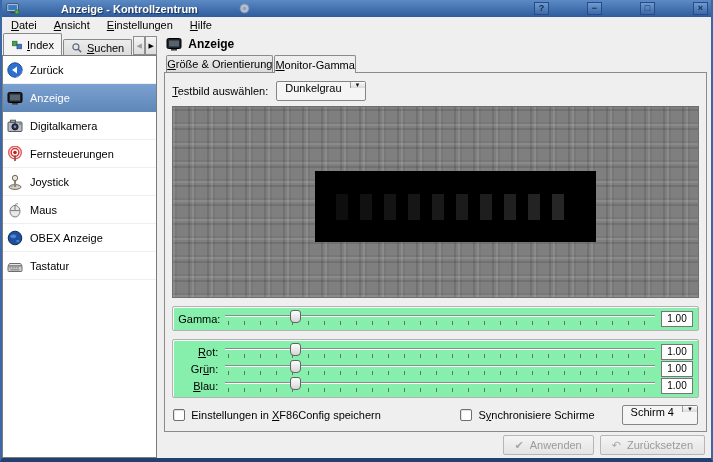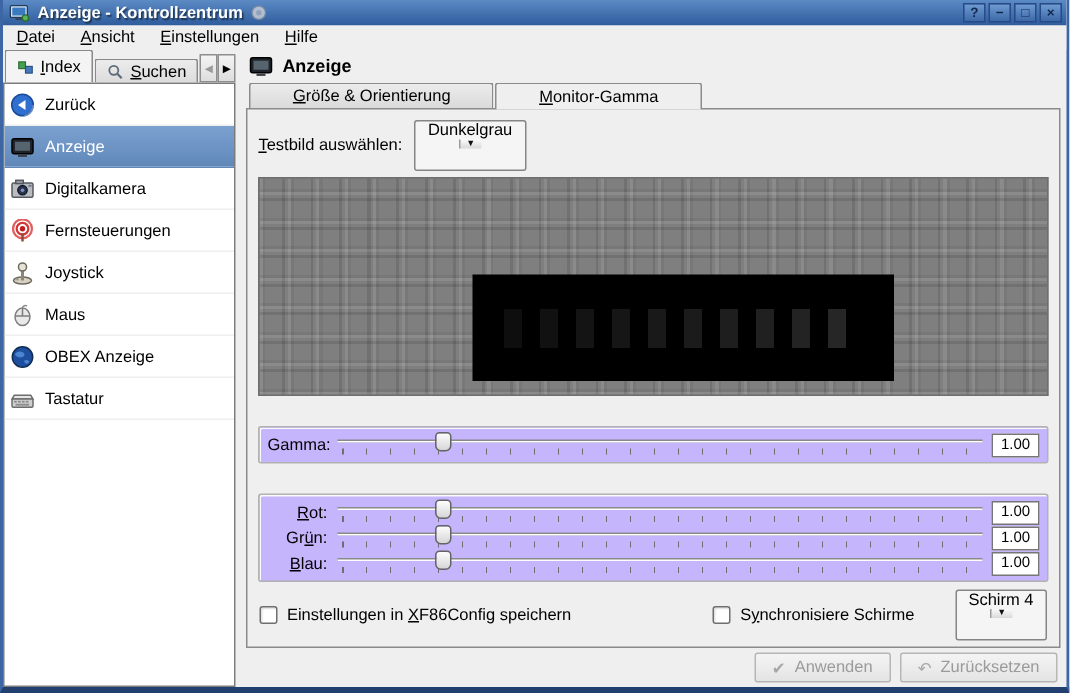--- a/index.html
+++ b/index.html
@@ -5,21 +5,21 @@
   html,body { margin:0; padding:0; background:#fff; }
   * { box-sizing:border-box; }
   .window {
     position:relative; width:713px; height:462px;
     font-family:"Liberation Sans", sans-serif; font-size:11px; color:#000;
     background:#efefef;
     border-left:2px solid #3d66a5; border-right:2px solid #3d66a5; border-bottom:4px solid #22406f;
     display:flex; flex-direction:column; overflow:hidden;
   }
   
-  .titlebar { flex:0 0 17px; background:linear-gradient(#5b8ac4,#2f5c9d); display:flex; align-items:center; padding:0 3px; color:#fff; }
+  .titlebar { flex:0 0 17px; background:linear-gradient(#5b8ac4,#2f5c9d); display:flex; align-items:center; padding:0 3px; color:#fff;gap:36px; }
   .titlebar .icon16 { width:14px; height:14px; margin-right:4px; }
   .title-text { font-weight:bold; font-size:11px; text-shadow:1px 1px 1px rgba(0,0,0,.55); }
   .title-gear { width:13px; height:13px; margin-left:4px; }
   .titlebar-spacer { flex:1; }
   .win-btn { width:15px; height:13px; margin-left:2px; background:linear-gradient(#6f9bd1,#3c69a8); border:1px solid #274b88;
     color:#12284e; font-size:9px; font-weight:bold; display:flex; align-items:center; justify-content:center; line-height:1; }
   
   .menubar { flex:0 0 16px; display:flex; align-items:center; padding-left:4px; background:#efefef; }
   .menu-item { padding:1px 8px 1px 5px; margin-right:4px; }
   
@@ -35,45 +35,45 @@
     display:flex; align-items:center; justify-content:center; }
   .tab-arrow.disabled { color:#9a9a9a; }
   .side-list { flex:1; background:#fff; border:1px solid #7b7b7b; overflow:hidden; }
   .side-item { height:28px; display:flex; align-items:center; gap:7px; padding-left:4px; border-bottom:1px solid #efefef; }
   .side-item.selected { background:linear-gradient(#7ba1d0,#5f88b9); color:#fff; border-bottom-color:#5f88b9; }
   .icon16 { width:16px; height:16px; flex:0 0 16px; }
   
   .main { flex:1; display:flex; flex-direction:column; min-width:0; padding:0 4px 0 7px; }
   .main-header { flex:0 0 21px; display:flex; align-items:center; gap:6px; padding:3px 0 2px 2px; font-weight:bold; font-size:12px; }
   .main-tabs { flex:0 0 18px; display:flex; align-items:flex-end; padding-left:2px; position:relative; z-index:2; }
-  .main-tab { height:17px; padding:0 28px; display:flex; align-items:center; border:1px solid #8b8b8b; border-bottom:none;
+  .main-tab { height:17px; padding:0 0; display:flex; align-items:center; border:1px solid #8b8b8b; border-bottom:none;
     border-radius:2px 2px 0 0; background:linear-gradient(#ececec,#dadada); margin-right:1px; }
   .main-tab.active { background:#efefef; height:18px; margin-bottom:-1px; }
   .panel { flex:1; border:1px solid #8b8b8b; background:#efefef; display:flex; flex-direction:column; min-height:0; padding:7px 7px 4px 7px; }
   
   .combo-row { flex:0 0 22px; display:flex; align-items:center; gap:8px; }
-  .combo { display:flex; align-items:center; height:34px; border:1px solid #858585; background:#f5f5f5; border-radius:2px;flex-direction:column; }
+  .combo { display:flex; align-items:flex-start; height:20px; border:1px solid #858585; background:#f5f5f5; border-radius:2px; }
   .combo-value { padding:0 8px; display:flex; align-items:center; }
   .combo-arrow { width:15px; border-left:1px solid #9a9a9a; display:flex; align-items:center; justify-content:center;
     font-size:6px; color:#111; background:linear-gradient(#fbfbfb,#d9d9d9); }
   
   .test-image { flex:1; position:relative; margin-top:4px; border:1px solid #6f6f6f; background-color:#7f7f7f; min-height:0;
     background-image:
       repeating-linear-gradient(0deg, rgba(255,255,255,.09) 0 2px, rgba(0,0,0,.06) 2px 4px, transparent 4px 15px, rgba(0,0,0,.11) 15px 17px, transparent 17px 19px),
       repeating-linear-gradient(90deg, rgba(255,255,255,.09) 0 2px, rgba(0,0,0,.06) 2px 4px, transparent 4px 15px, rgba(0,0,0,.11) 15px 17px, transparent 17px 19px);
   }
   .black-rect { position:absolute; left:142px; top:64px; width:281px; height:71px; background:#000;
     display:flex; align-items:center; gap:12px; padding-left:21px; }
   .bar { width:12px; height:26px; }
   .bar:nth-child(1){background:#0e0e0e}.bar:nth-child(2){background:#111}.bar:nth-child(3){background:#141414}
   .bar:nth-child(4){background:#161616}.bar:nth-child(5){background:#191919}.bar:nth-child(6){background:#1b1b1b}
   .bar:nth-child(7){background:#1e1e1e}.bar:nth-child(8){background:#202020}.bar:nth-child(9){background:#232323}
   .bar:nth-child(10){background:#262626}
   
-  .slider-group { flex:0 0 auto; margin-top:20px; border:1px solid #b2b2b2; border-radius:2px; background:#c4b5fd;
+  .slider-group { flex:0 0 auto; margin-top:8px; border:1px solid #b2b2b2; border-radius:2px; background:#86efac;
     box-shadow:inset 1px 1px 0 #fafafa; padding:3px 5px; }
   .slider-row { display:flex; align-items:center; height:17px; }
   .slider-label { width:47px; text-align:right; padding-right:7px; white-space:nowrap; }
   .slider-track { flex:1; position:relative; height:17px; }
   .groove { position:absolute; left:0; right:0; top:5px; height:2px; background:#8a8a8a; border-bottom:1px solid #fdfdfd; }
   .ticks { position:absolute; left:3px; right:2px; top:11px; height:4px;
     background:repeating-linear-gradient(90deg,#6e6e6e 0 1px,transparent 1px 16px); }
   .handle { position:absolute; left:15%; top:0; width:11px; height:13px; background:linear-gradient(#fdfdfd,#d6d6d6);
     border:1px solid #646464; border-radius:3px 3px 4px 4px; }
   .slider-value { width:32px; height:16px; margin-left:6px; border:1px solid #767676; background:#fff; font-size:10px;

